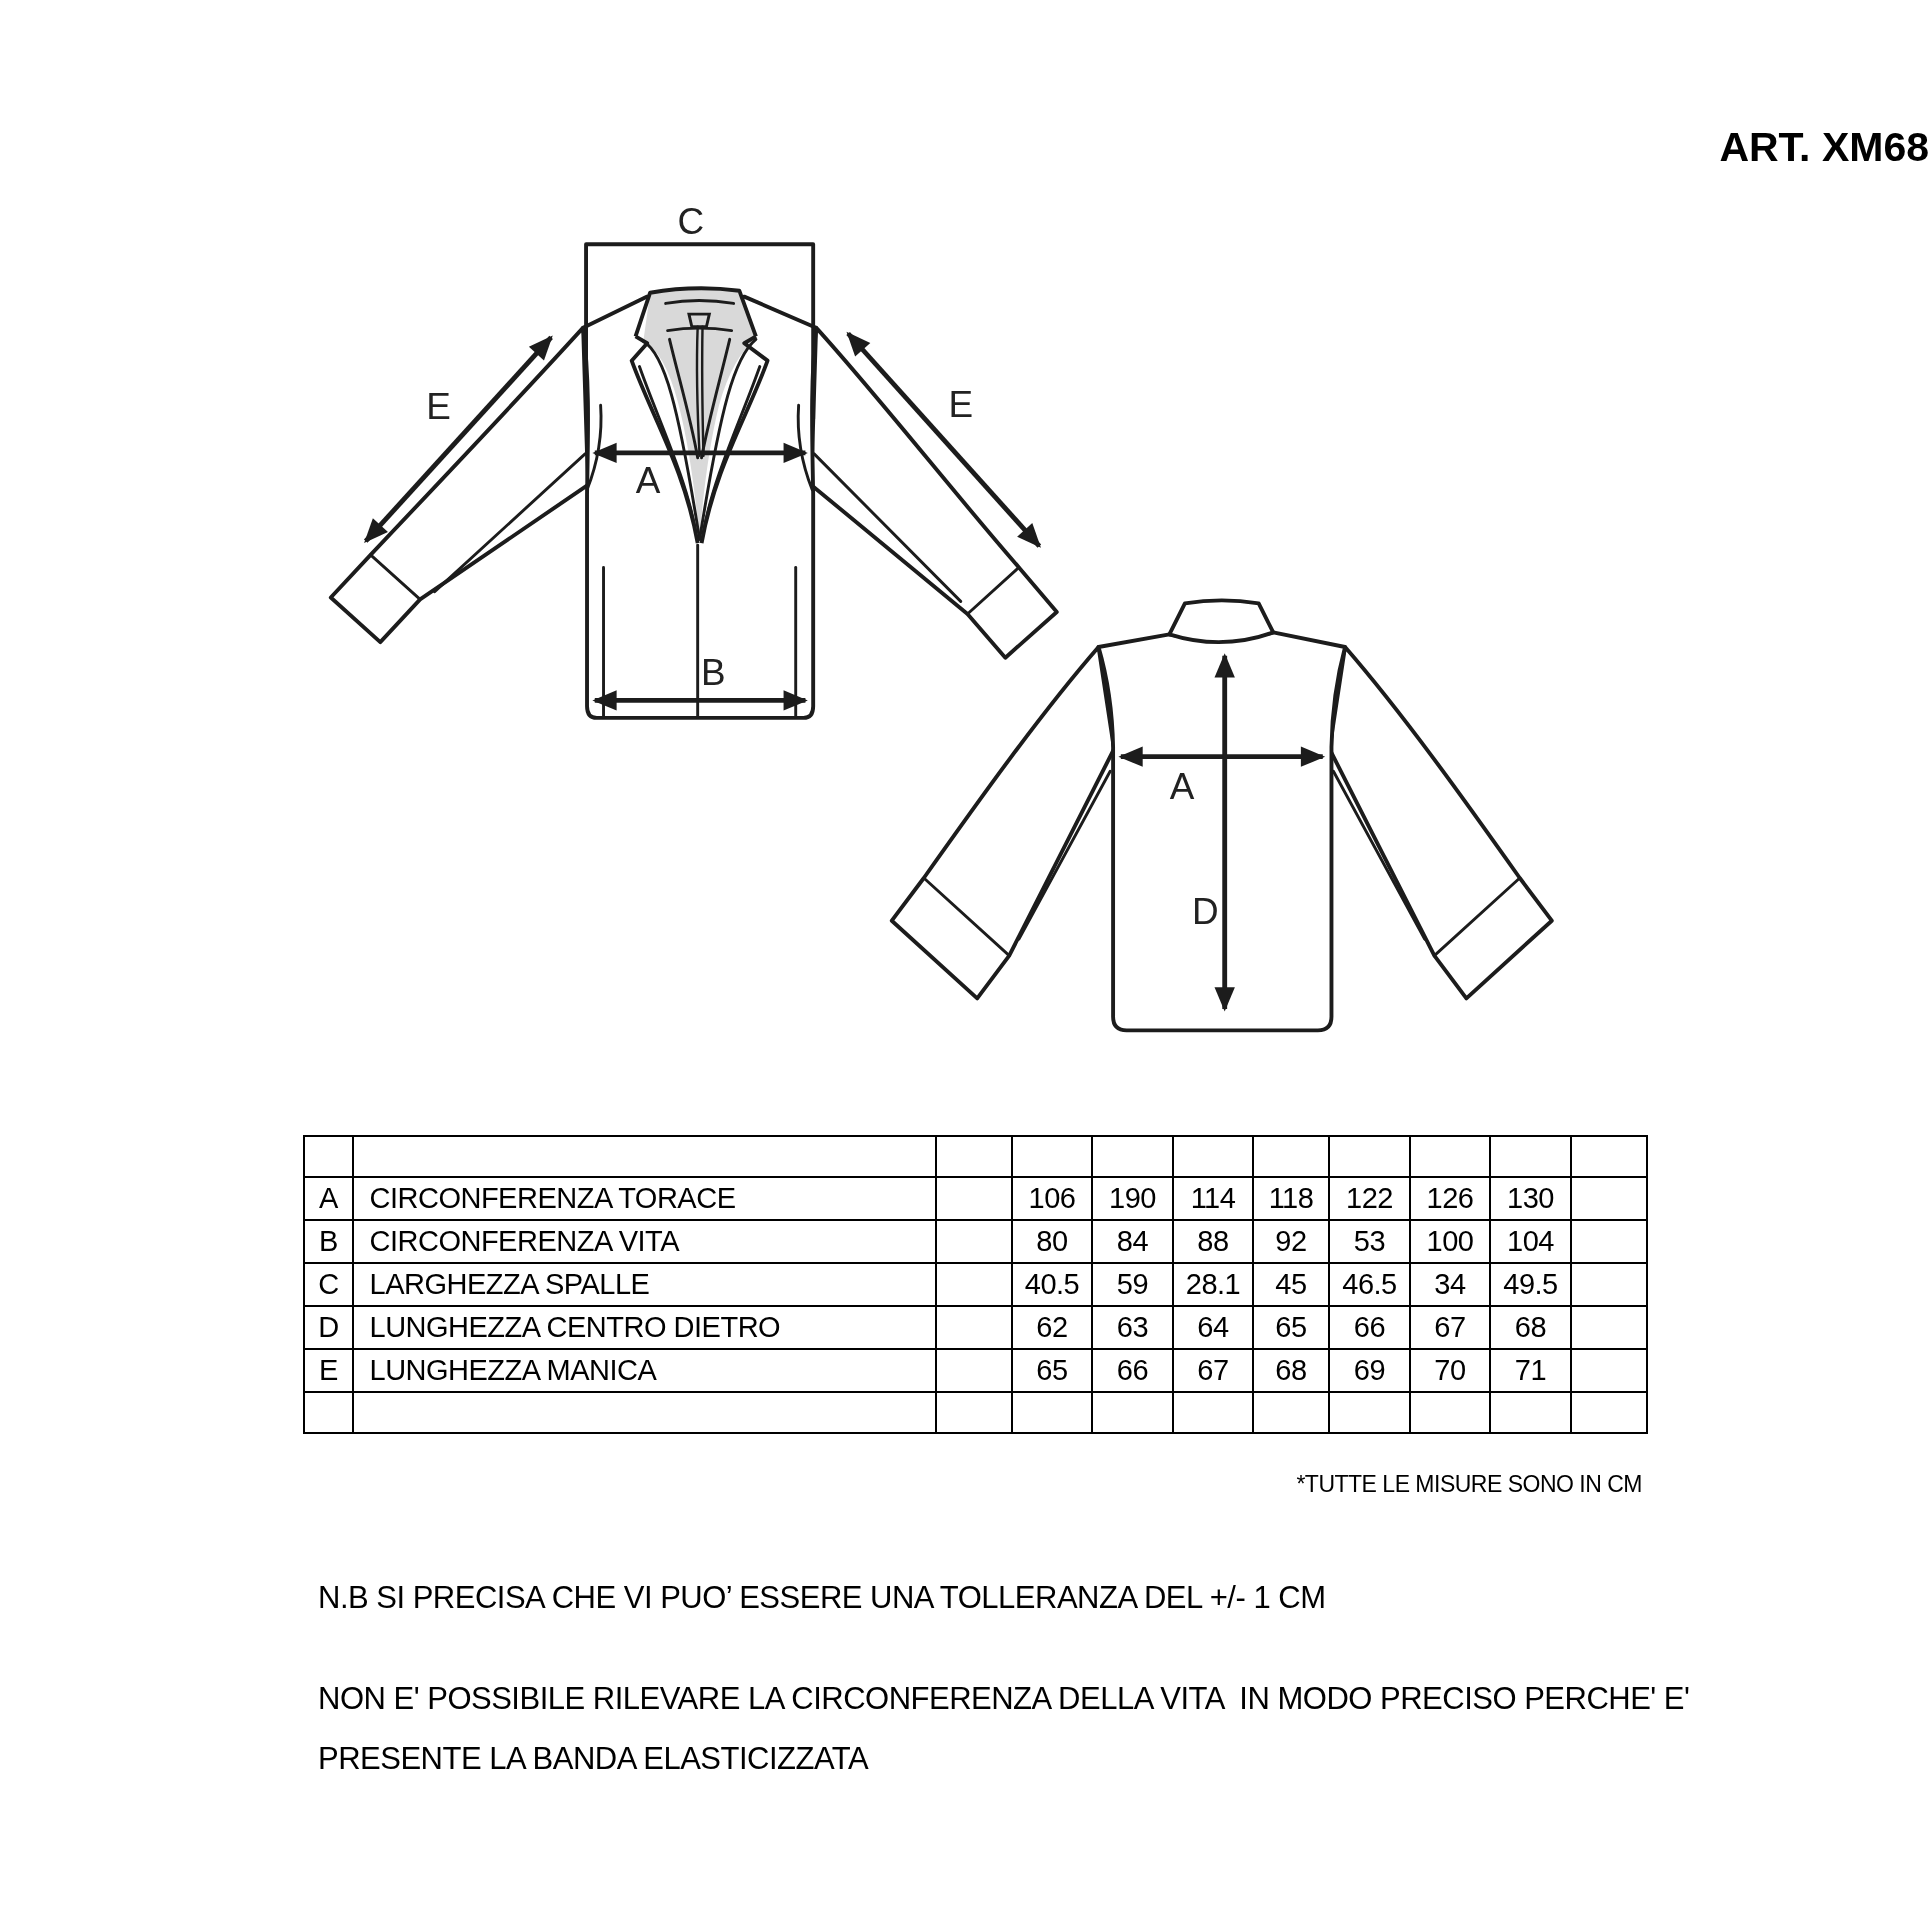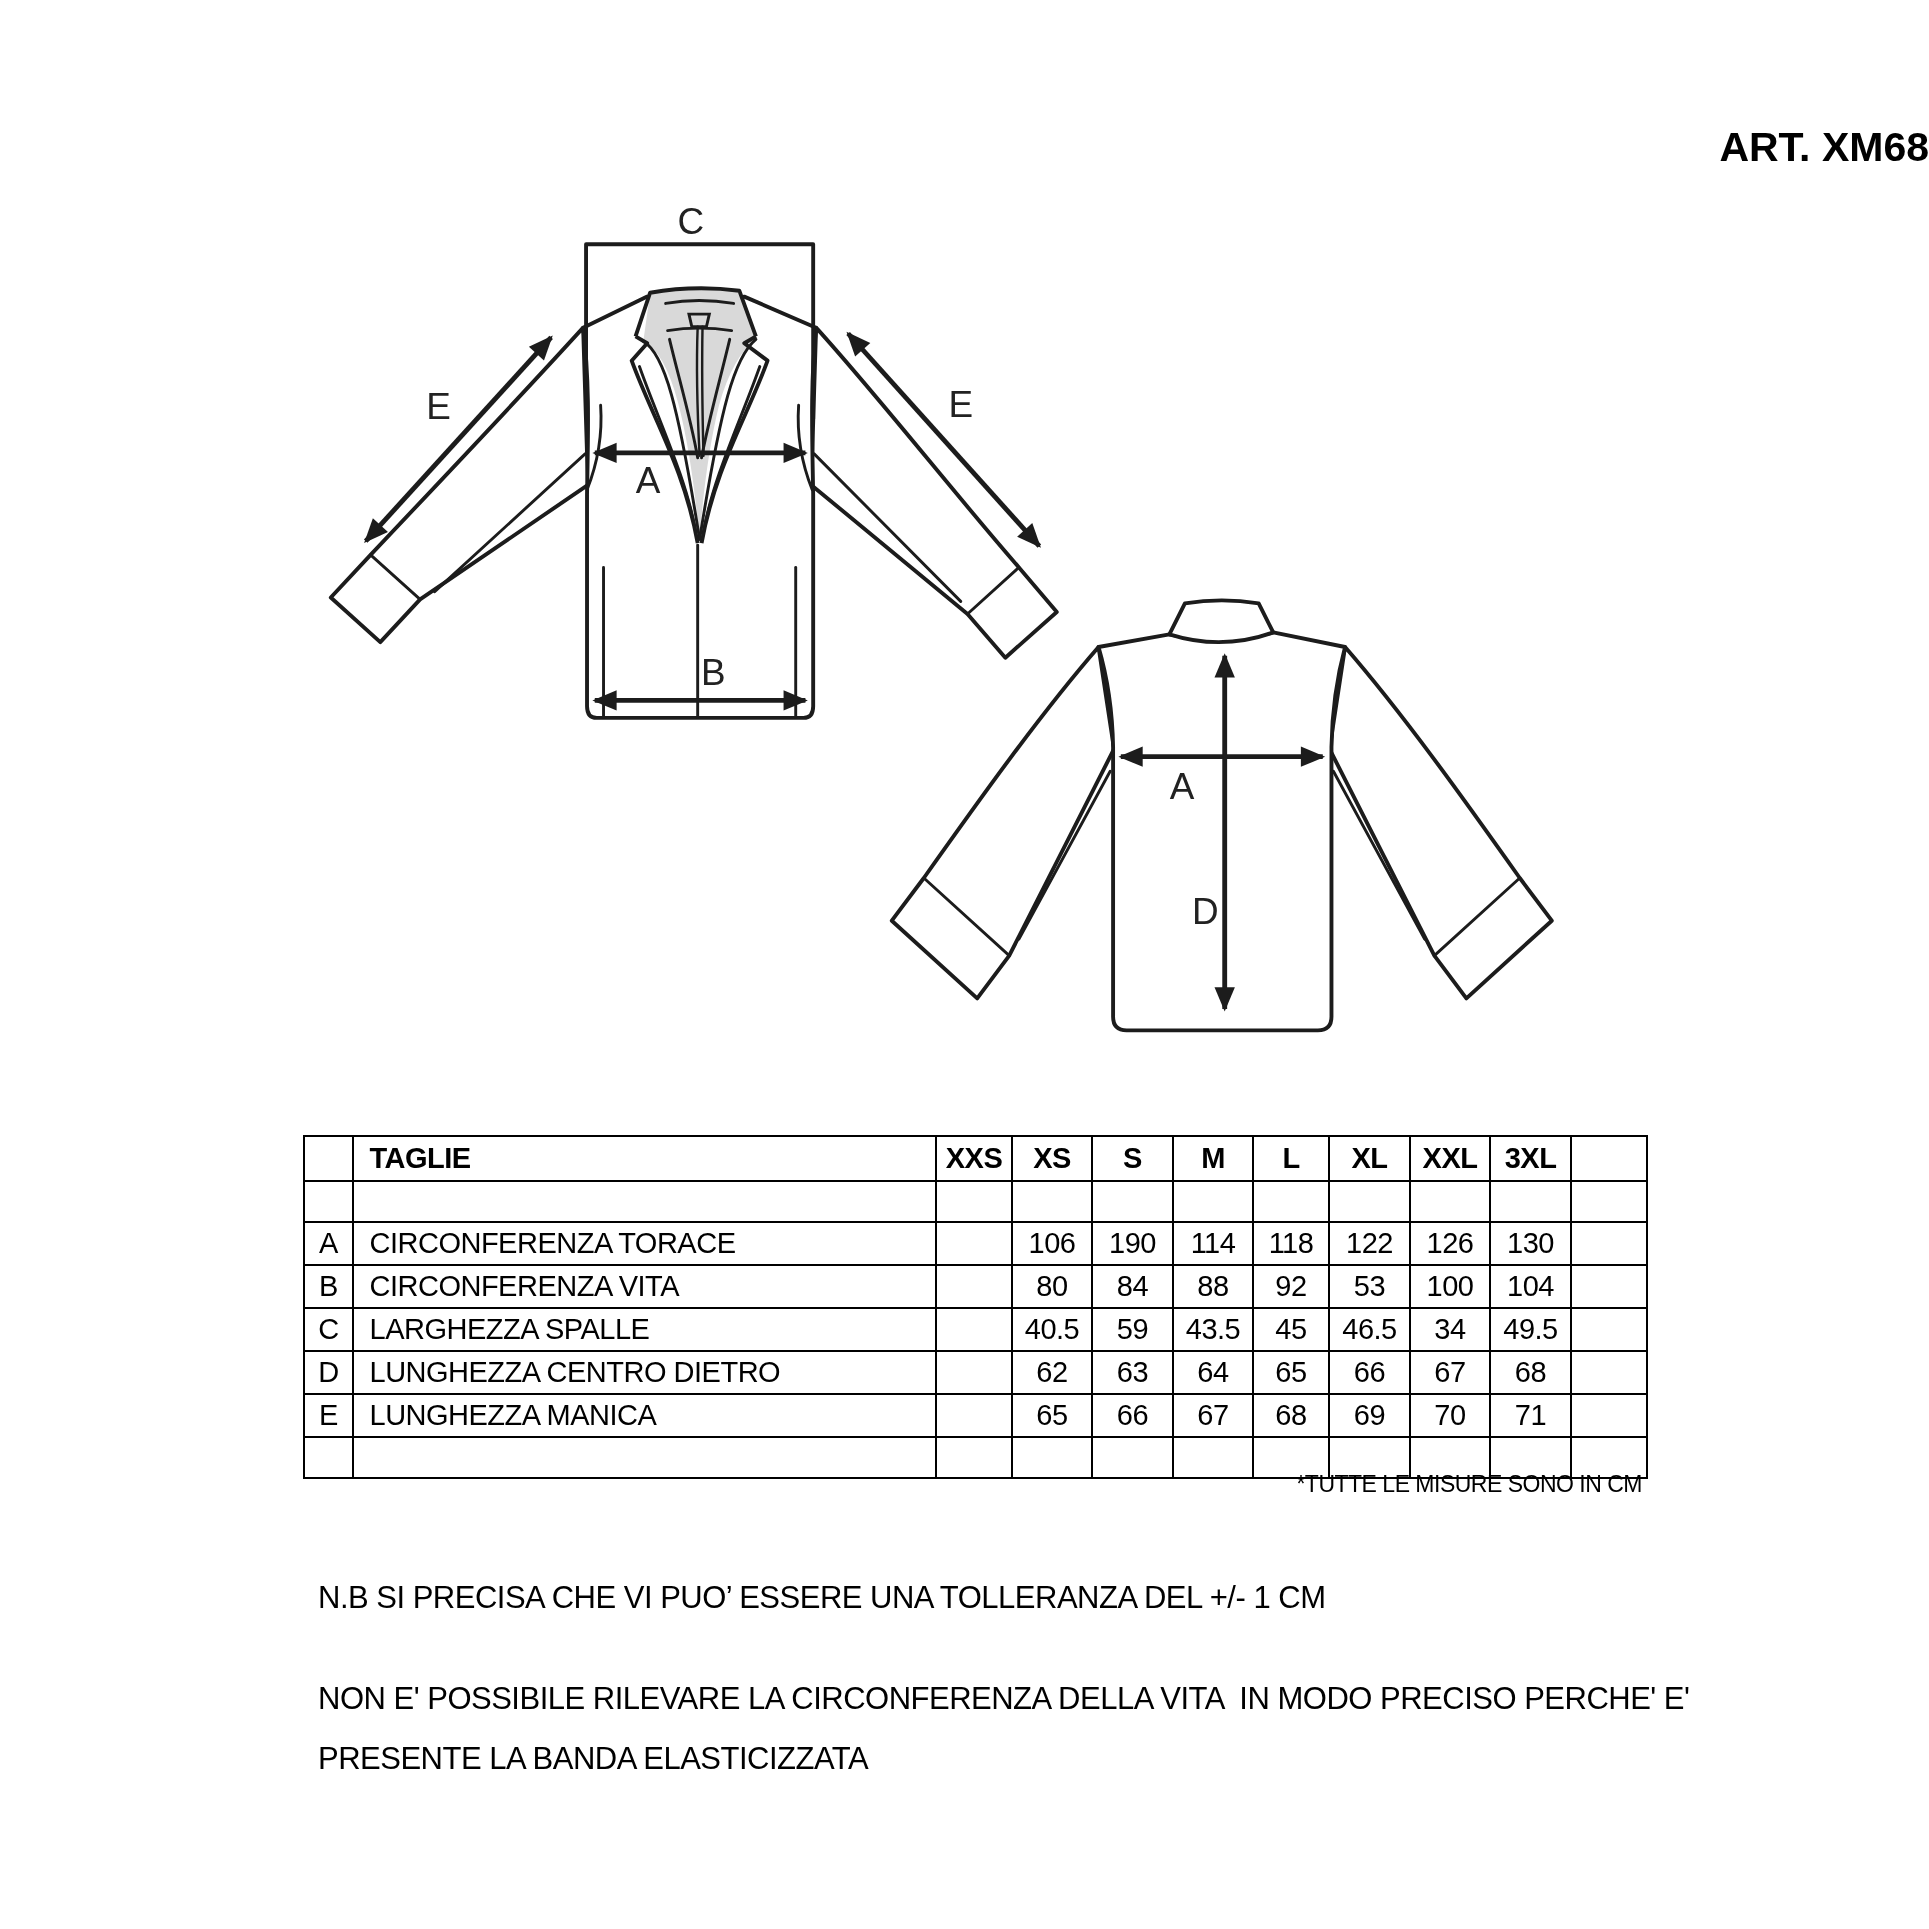--- a/index.html
+++ b/index.html
@@ -145,33 +145,20 @@
         <col style="width:80px">
       <col style="width:81px">
         <col style="width:80px">
         <col style="width:76px">
         <col style="width:81px">
       <col style="width:80px">
         <col style="width:81px">
         <col style="width:76px">
     </colgroup>
     <tbody>
-        <tr class="hdr">
-      <td></td>
-      <td class="name">TAGLIE</td>
-      <td>XXS</td>
-      <td>XS</td>
-      <td>S</td>
-      <td>M</td>
-      <td>L</td>
-      <td>XL</td>
-      <td>XXL</td>
-      <td>3XL</td>
-      <td></td>
-    </tr>
     <tr class="empty">
       <td></td>
           <td></td>
           <td></td>
           <td></td>
           <td></td>
           <td></td>
           <td></td>
           <td></td>
           <td></td>
@@ -203,21 +190,21 @@
       <td>100</td>
       <td>104</td>
       <td></td>
     </tr>
     <tr class="data">
       <td>C</td>
       <td class="name">LARGHEZZA SPALLE</td>
       <td></td>
       <td>40.5</td>
       <td>59</td>
-      <td>43.5</td>
+      <td>28.1</td>
       <td>45</td>
       <td>46.5</td>
       <td>34</td>
       <td>49.5</td>
       <td></td>
     </tr>
     <tr class="data">
       <td>D</td>
       <td class="name">LUNGHEZZA CENTRO DIETRO</td>
       <td></td>

